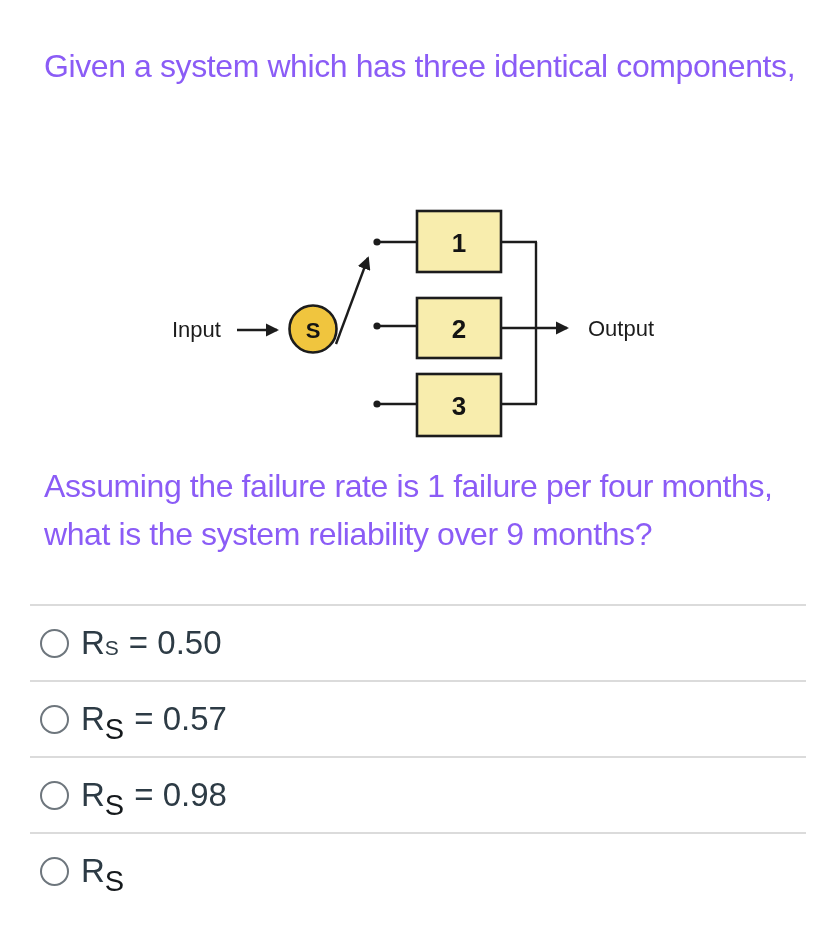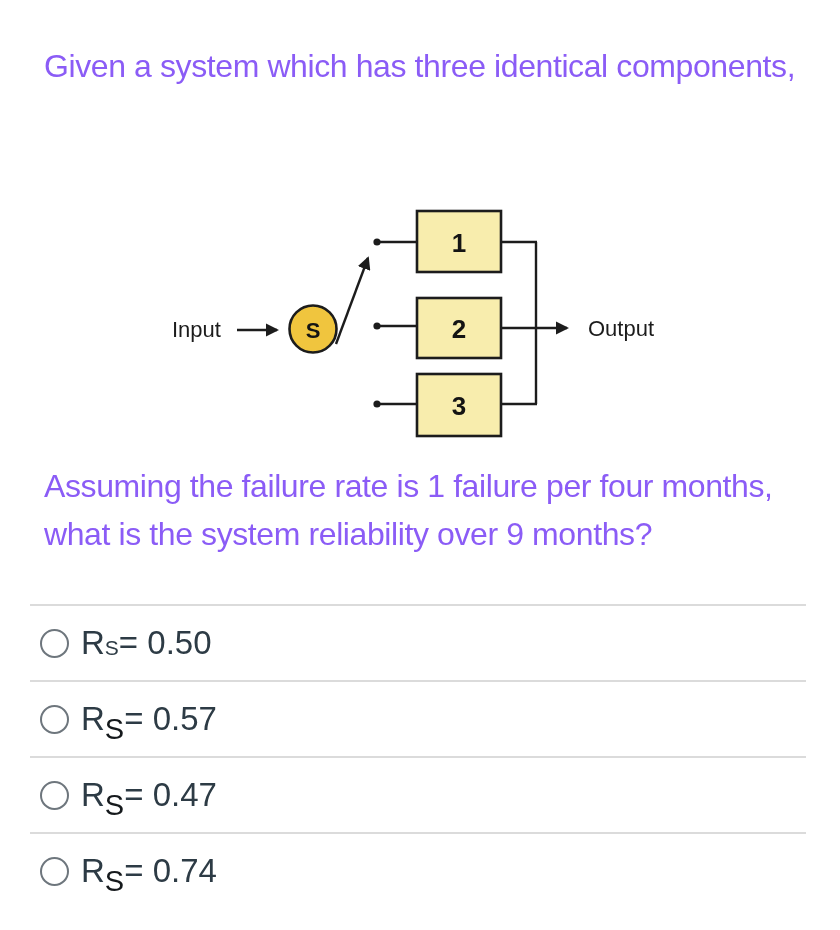--- a/index.html
+++ b/index.html
@@ -81,21 +81,21 @@
   .sub-sm {
     font-size: 21px;
     position: relative; top: 1px;
     color: #2D3B45;
   }
   .sub-lg {
     font-size: 29px;
     position: relative; top: 9px;
     color: #15191C;
   }
-  .option-val { }
+  .option-val { margin-left: 10px; }
 </style>
 </head>
 <body>
 
 <main class="page">
 
   <div class="question-block intro-block">
     <div>Given a system which has three identical components,</div>
   </div>
 
@@ -161,27 +161,26 @@
         <span class="sub-lg">S</span>
         <span class="option-val">= 0.57</span>
       </span>
     </div>
 
     <div class="option-row">
       <span class="radio"></span>
       <span class="option-label">
         <span>R</span>
         <span class="sub-lg">S</span>
-        <span class="option-val">= 0.47</span>
+        <span class="option-val">= 0.98</span>
       </span>
     </div>
 
     <div class="option-row">
       <span class="radio"></span>
       <span class="option-label">
         <span>R</span>
         <span class="sub-lg">S</span>
-        <span class="option-val">= 0.74</span>
       </span>
     </div>
 
   </div>
 </main>
 
 </body></html>

